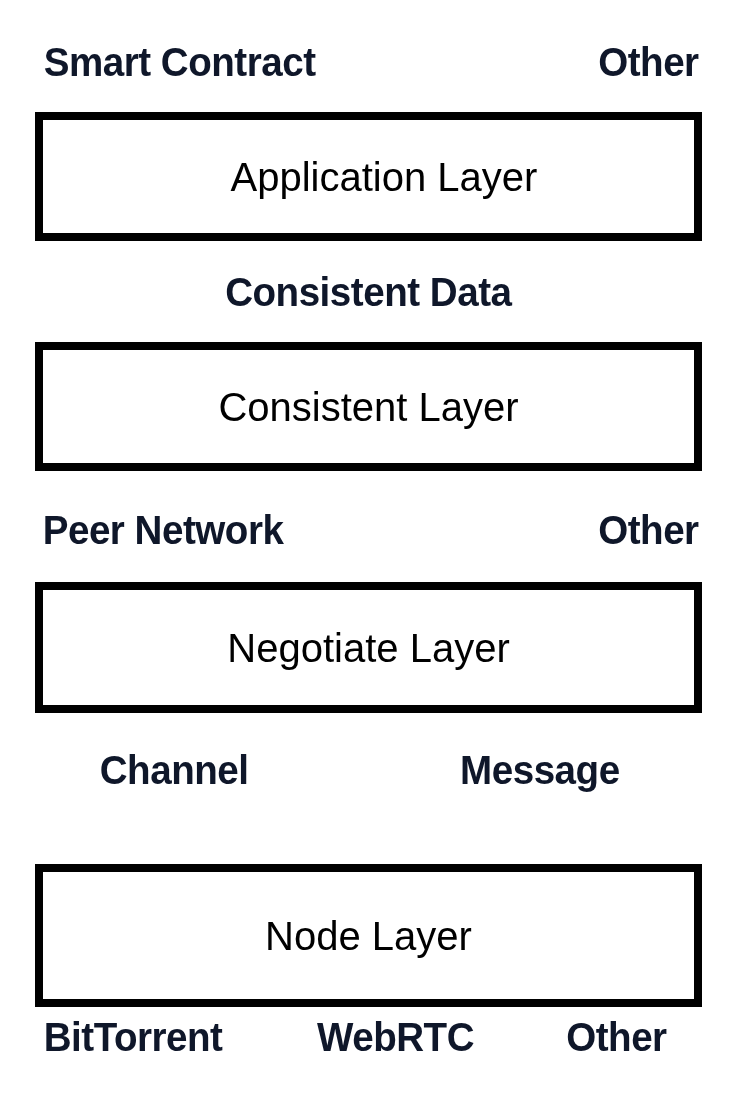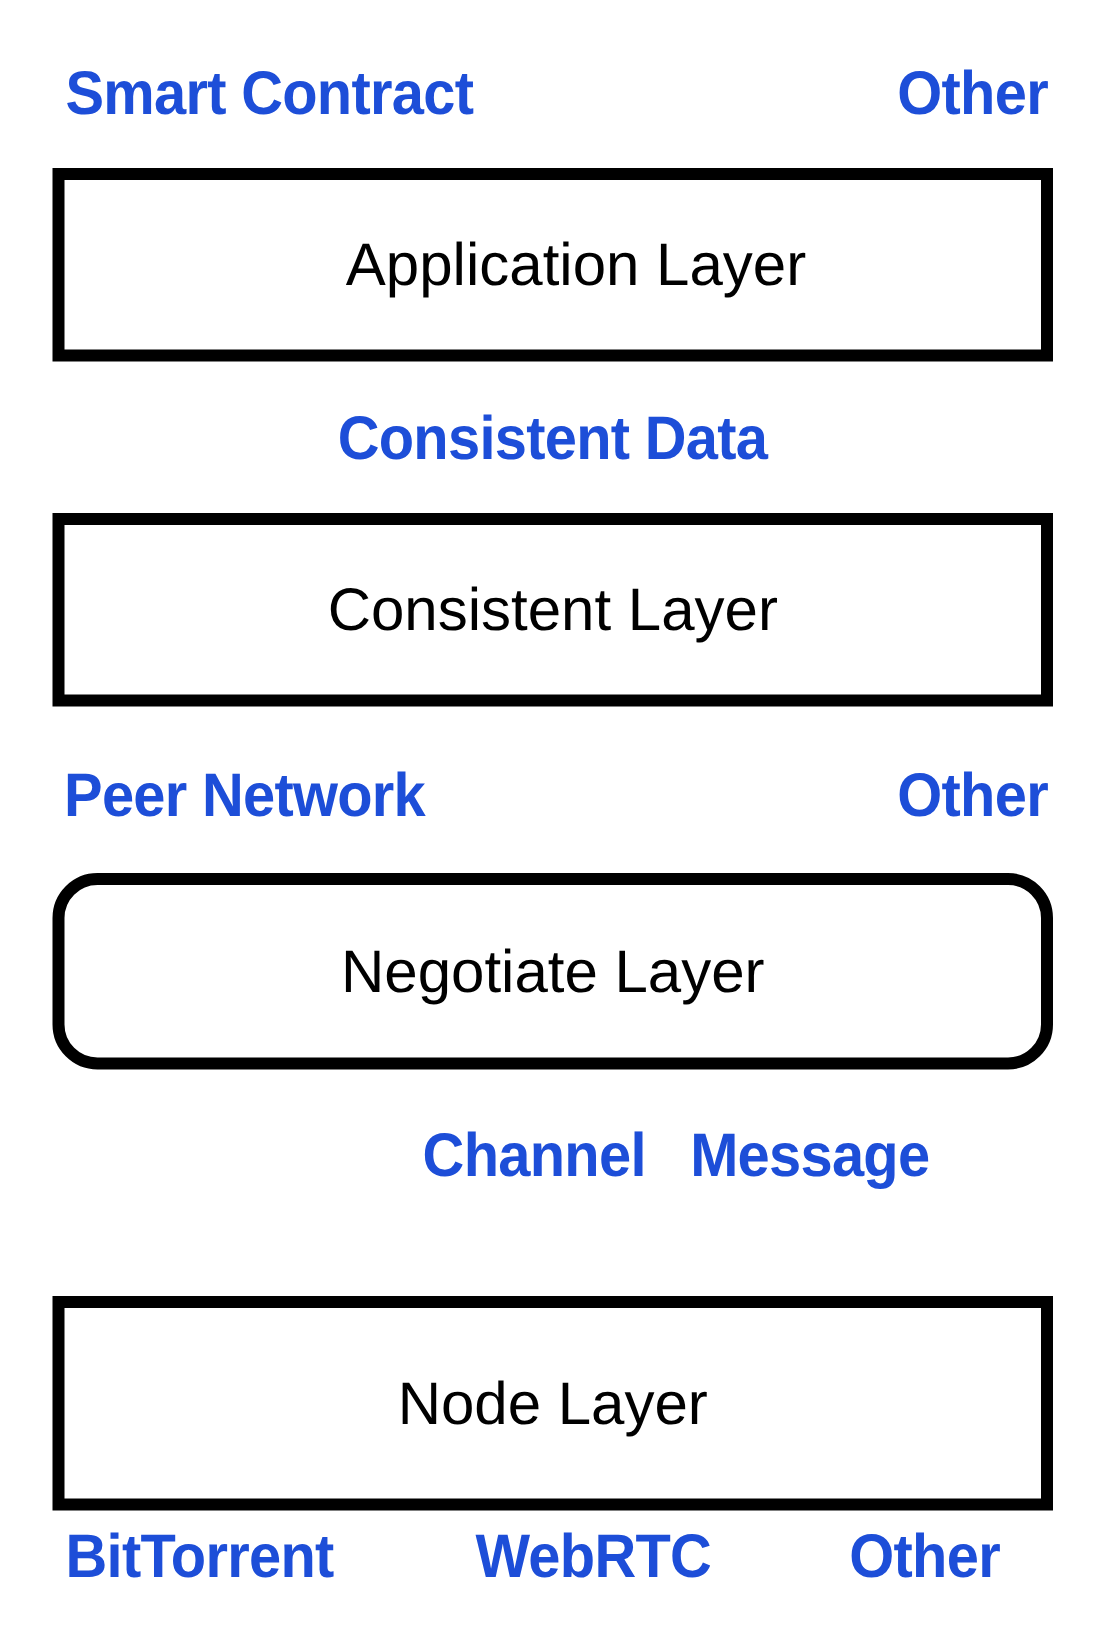--- a/index.html
+++ b/index.html
@@ -24,21 +24,21 @@
     position: absolute;
     left: 35px;
     width: 667px;
     display: flex;
     align-items: center;
     height: 56px;
     font-weight: bold;
     font-size: 41px;
     line-height: 1;
     letter-spacing: -0.5px;
-    color: #1d4ed8;
+    color: #0f172a;
     white-space: nowrap;
   }
   .label-row.spread { justify-content: space-between; }
   .label-row.center { justify-content: center; }
 
   .lbl {
     display: inline-block;
     transform: scaleX(0.94);
     transform-origin: center center;
   }
@@ -63,21 +63,21 @@
     letter-spacing: 0px;
     white-space: nowrap;
   }
 
   
   #row-top       { top: 34px; }
   #box-application { top: 112px; height: 129px; padding-left: 31px; }
   #row-consistent{ top: 264px; }
   #box-consensus { top: 342px; height: 129px; }
   #row-peer      { top: 502px; }
-  #box-negotiate { top: 582px; height: 131px; border-radius: 30px; }
+  #box-negotiate { top: 582px; height: 131px; }
   #row-channel   { top: 742px; }
   #box-node      { top: 864px; height: 143px; }
   #row-bottom    { top: 1002px; align-items: flex-end; }
 </style>
 </head>
 <body>
 
 <div id="canvas">
 
   <div class="label-row spread" id="row-top">
@@ -99,21 +99,21 @@
 
   <div class="label-row spread" id="row-peer">
     <span class="lbl">Peer Network</span>
     <span class="lbl">Other</span>
   </div>
 
   <div class="layer-box" id="box-negotiate">
     <span class="layer-box-text">Negotiate Layer</span>
   </div>
 
-  <div class="label-row" id="row-channel" style="left:95px;width:530px;justify-content:flex-end;gap:20px;">
+  <div class="label-row" id="row-channel" style="left:95px;width:530px;justify-content:space-between;gap:20px;">
     <span class="lbl">Channel</span>
     <span class="lbl">Message</span>
   </div>
 
   <div class="layer-box" id="box-node">
     <span class="layer-box-text">Node Layer</span>
   </div>
 
   <div class="label-row spread" id="row-bottom" style="left:38px;width:632px;">
     <span class="lbl">BitTorrent</span>

